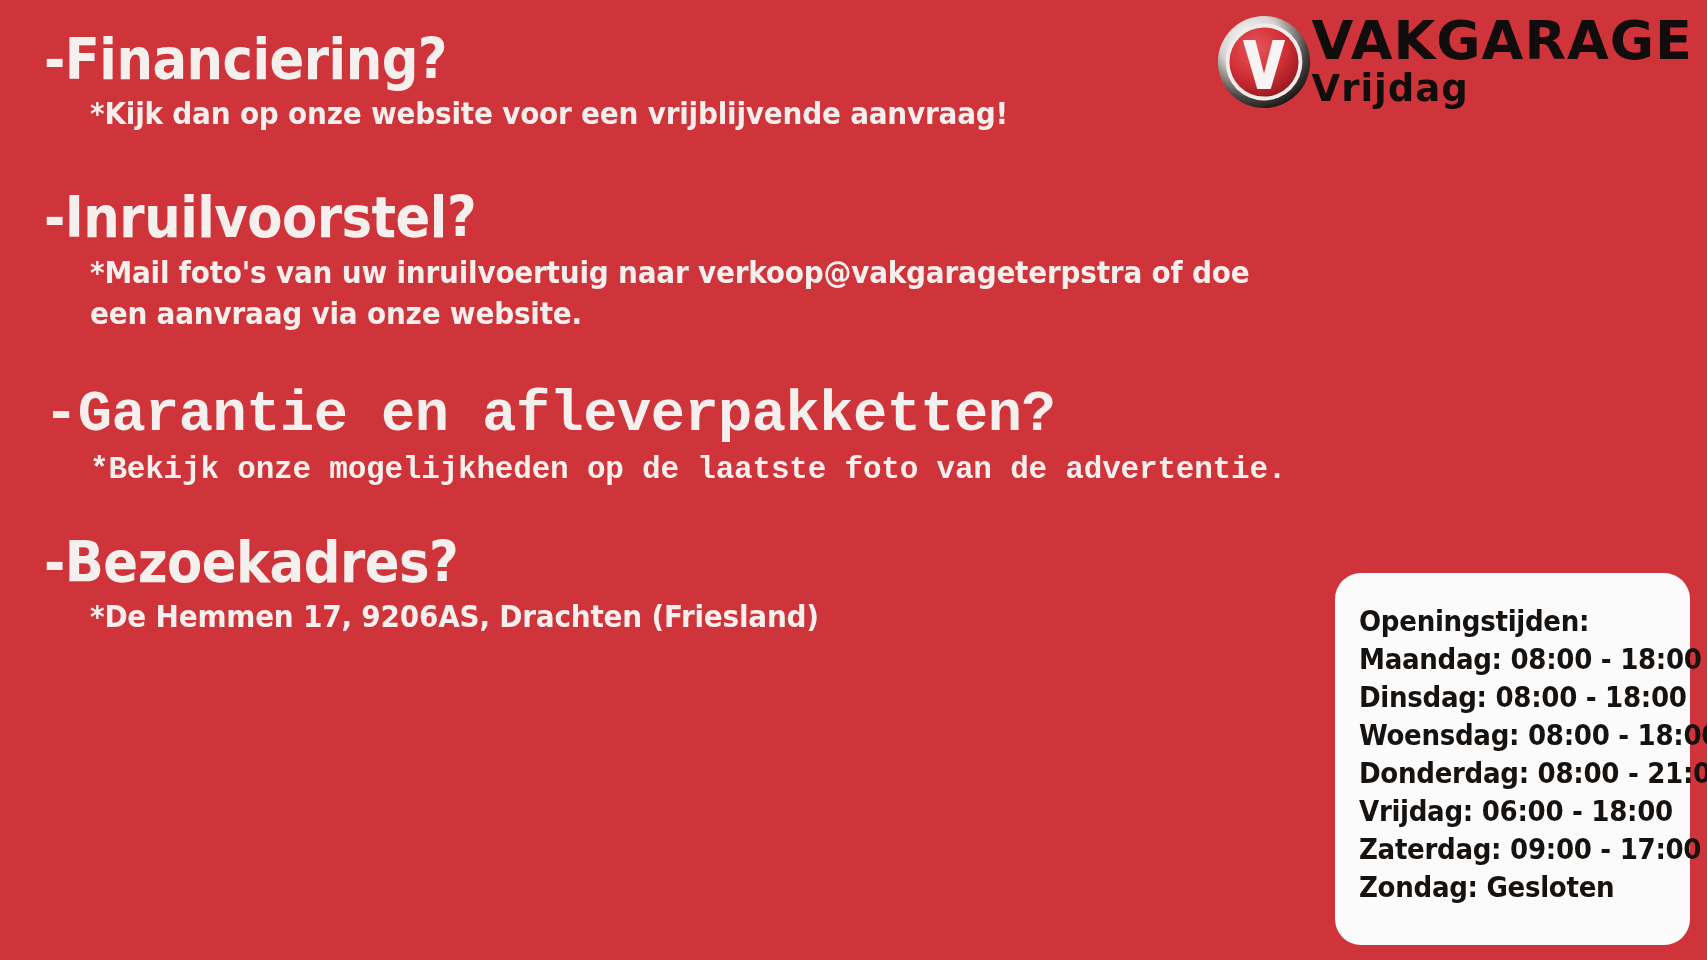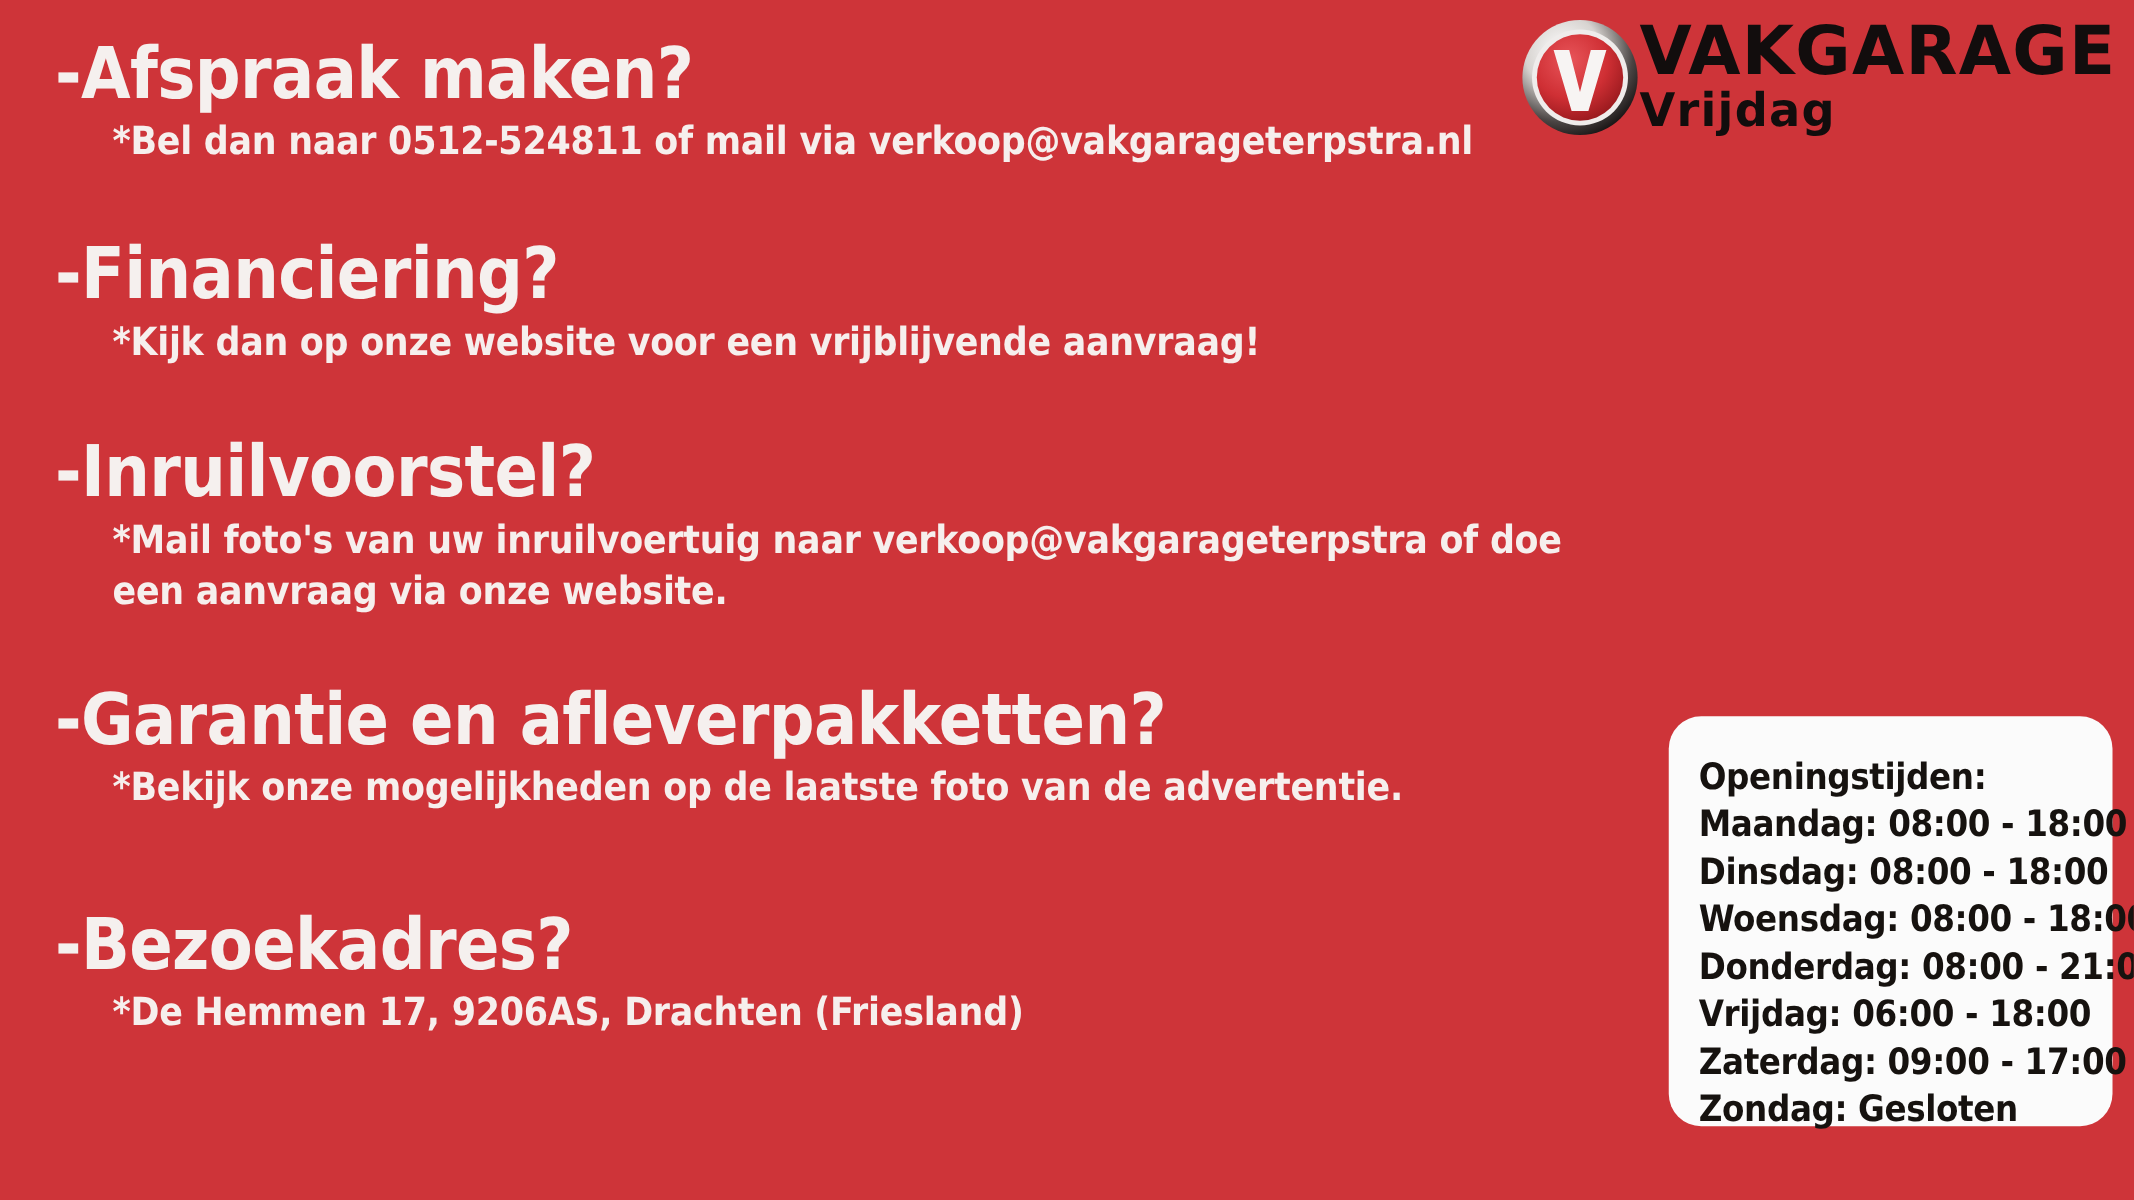--- a/index.html
+++ b/index.html
@@ -85,30 +85,30 @@
     margin-left: 46px;
     white-space: nowrap;
   }
   .qa-line.indent2 {
   }
 
   
   #block-afspraak { margin-bottom: 52px; }
   #block-financiering { margin-bottom: 50px; }
   #block-inruil { margin-bottom: 48px; }
-  #block-garantie { margin-bottom: 72px; }
+  #block-garantie { margin-bottom: 38px; font-family: Liberation Mono, monospace; }
   #block-bezoek { margin-bottom: 0; }
 
   
   #hours-card {
     position: absolute;
     left: 1335px;
     top: 573px;
     width: 355px;
-    height: 328px;
+    height: 372px;
     background: #fbfbfb;
     border-radius: 26px;
     box-sizing: border-box;
     padding: 30px 22px 18px 24px;
   }
   .hours-line {
     color: #16120f;
     font-weight: bold;
     font-size: 29px;
     line-height: 1.31;
@@ -142,24 +142,20 @@
       <path d="M28 27 L41 27 L50 62 L59 27 L72 27 L57 78 L43 78 Z" fill="#f7f4f3"></path>
     </svg>
     <div id="logo-wordmark">
       <div id="logo-name">VAKGARAGE</div>
       <div id="logo-sub">Vrijdag</div>
     </div>
   </div>
 
   <div id="content">
 
-    <div class="qa-block" id="block-afspraak">
-      <div class="qa-heading">-Afspraak maken?</div>
-      <div class="qa-line">*Bel dan naar 0512-524811 of mail via verkoop@vakgarageterpstra.nl</div>
-    </div>
 
     <div class="qa-block" id="block-financiering">
       <div class="qa-heading">-Financiering?</div>
       <div class="qa-line">*Kijk dan op onze website voor een vrijblijvende aanvraag!</div>
     </div>
 
     <div class="qa-block" id="block-inruil">
       <div class="qa-heading">-Inruilvoorstel?</div>
       <div class="qa-line">*Mail foto's van uw inruilvoertuig naar verkoop@vakgarageterpstra of doe</div>
       <div class="qa-line indent2">een aanvraag via onze website.</div>

